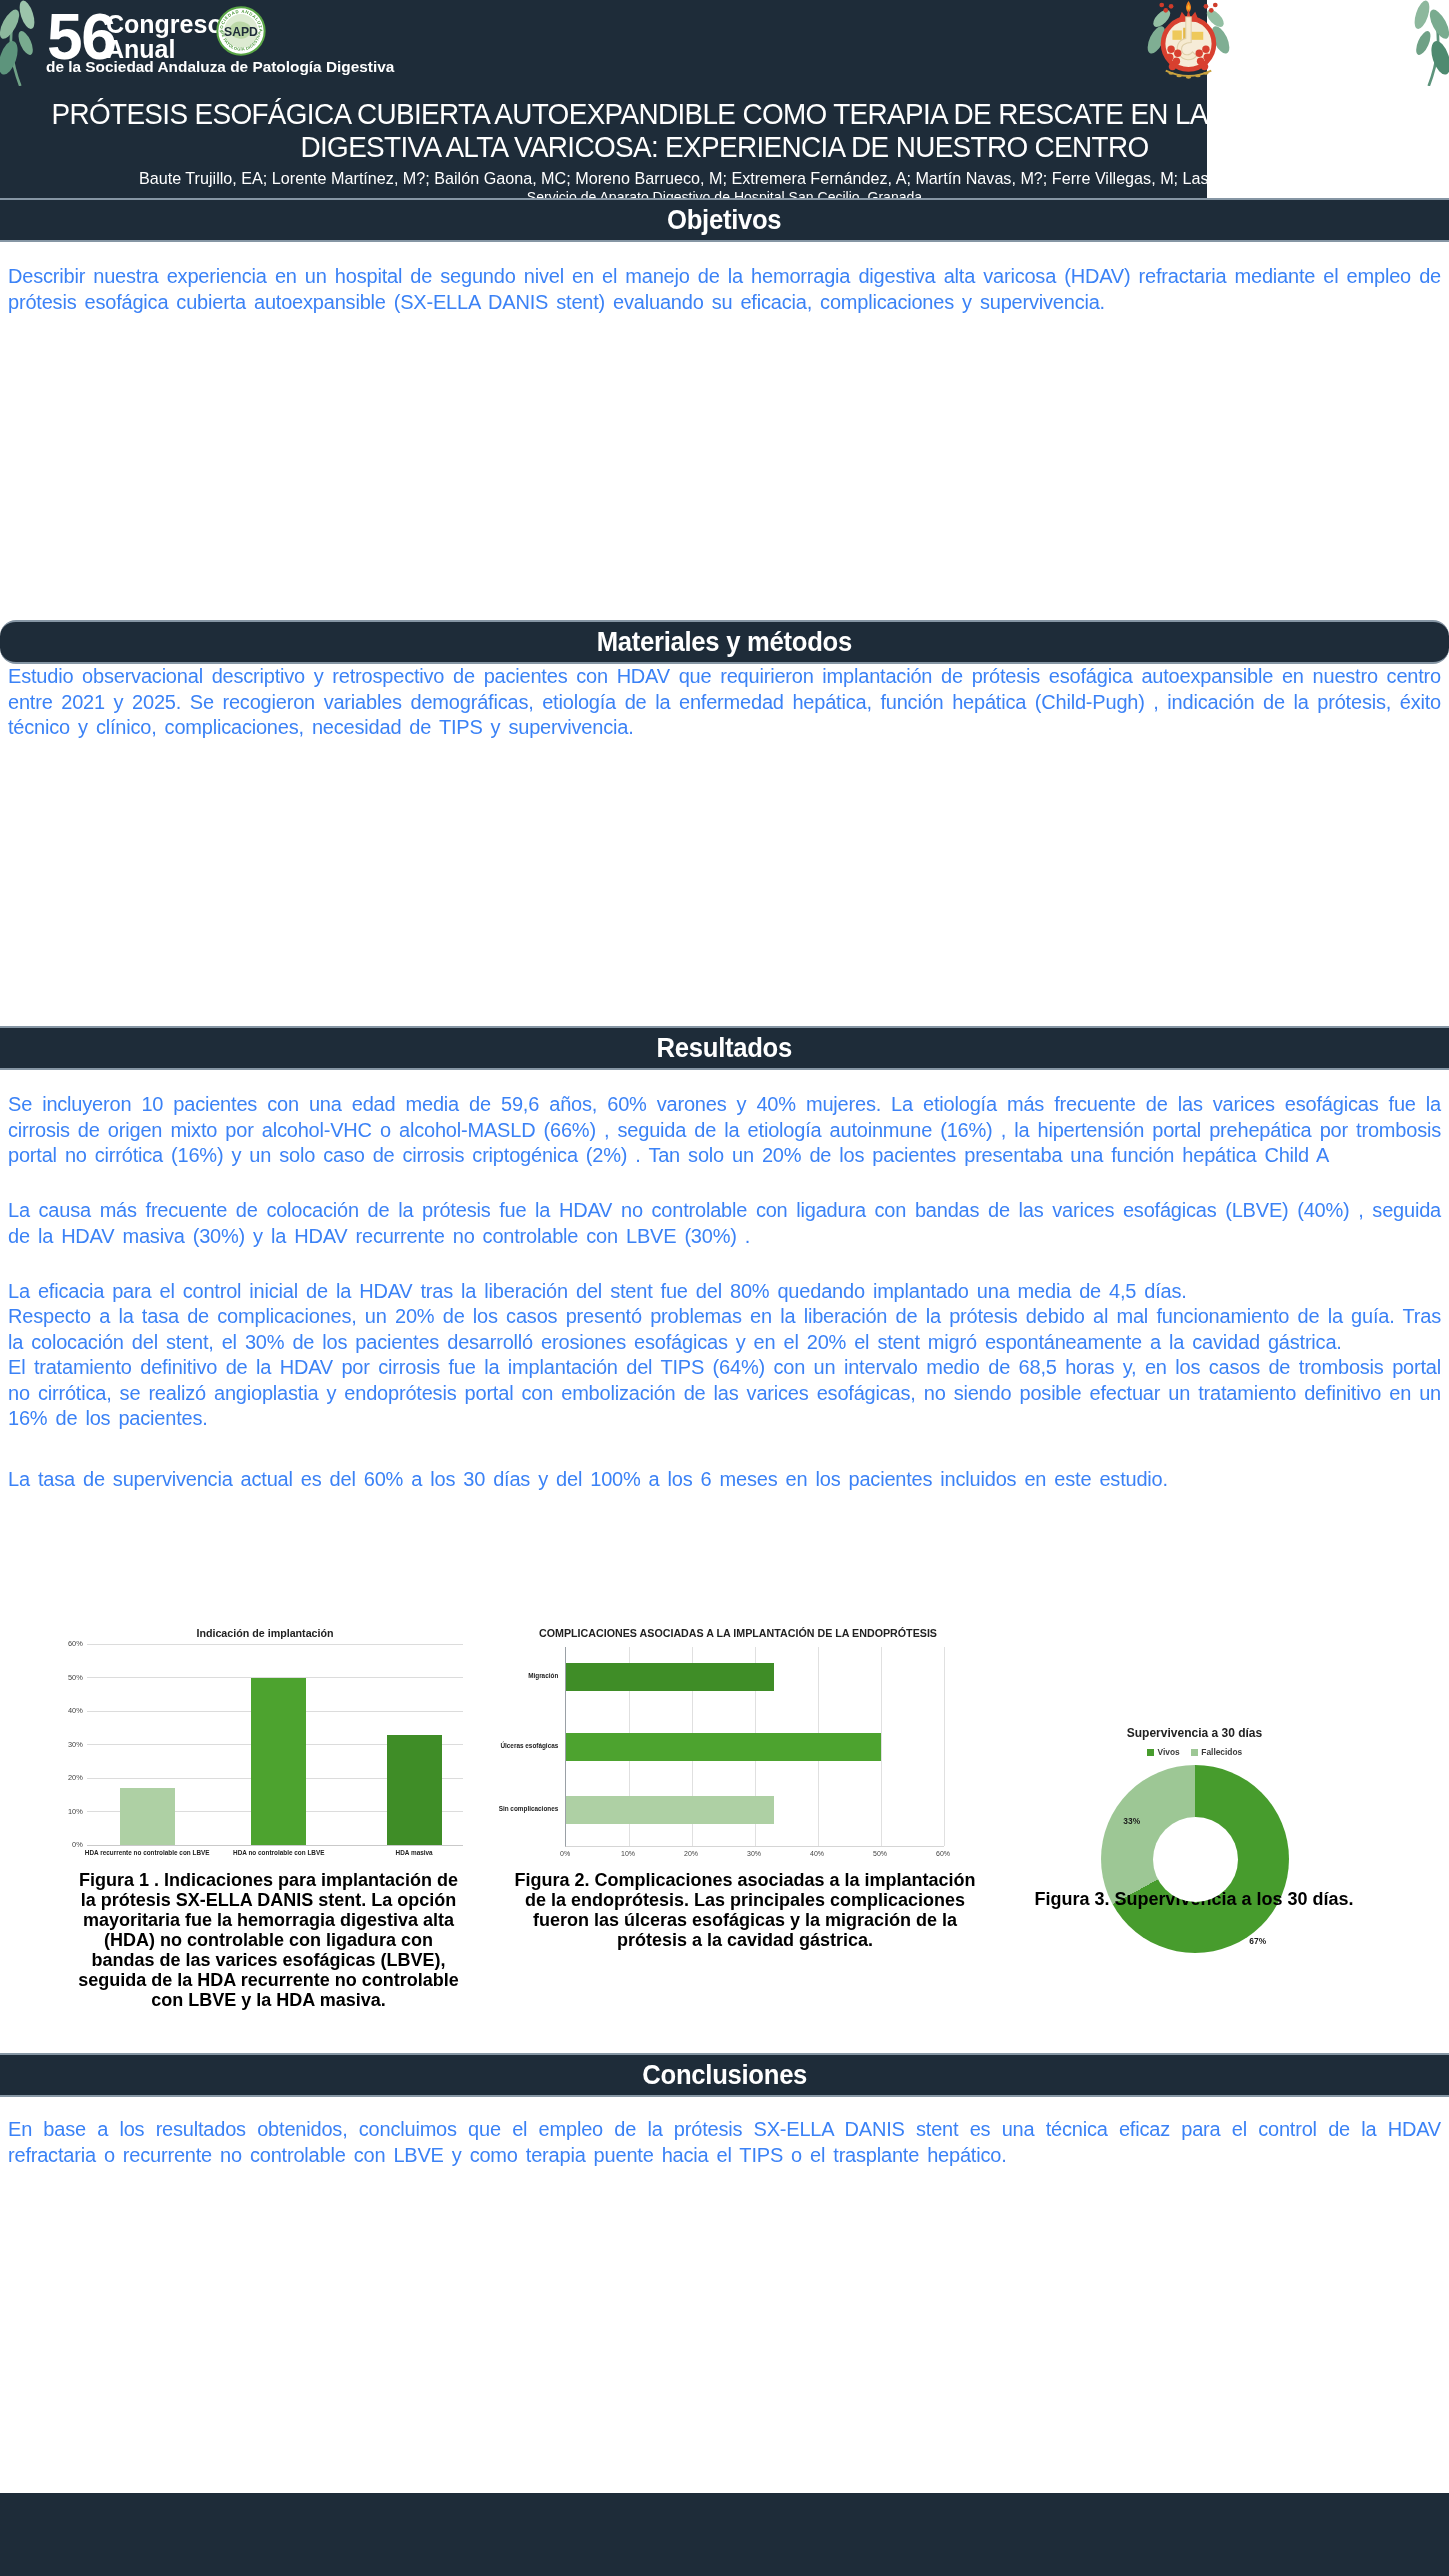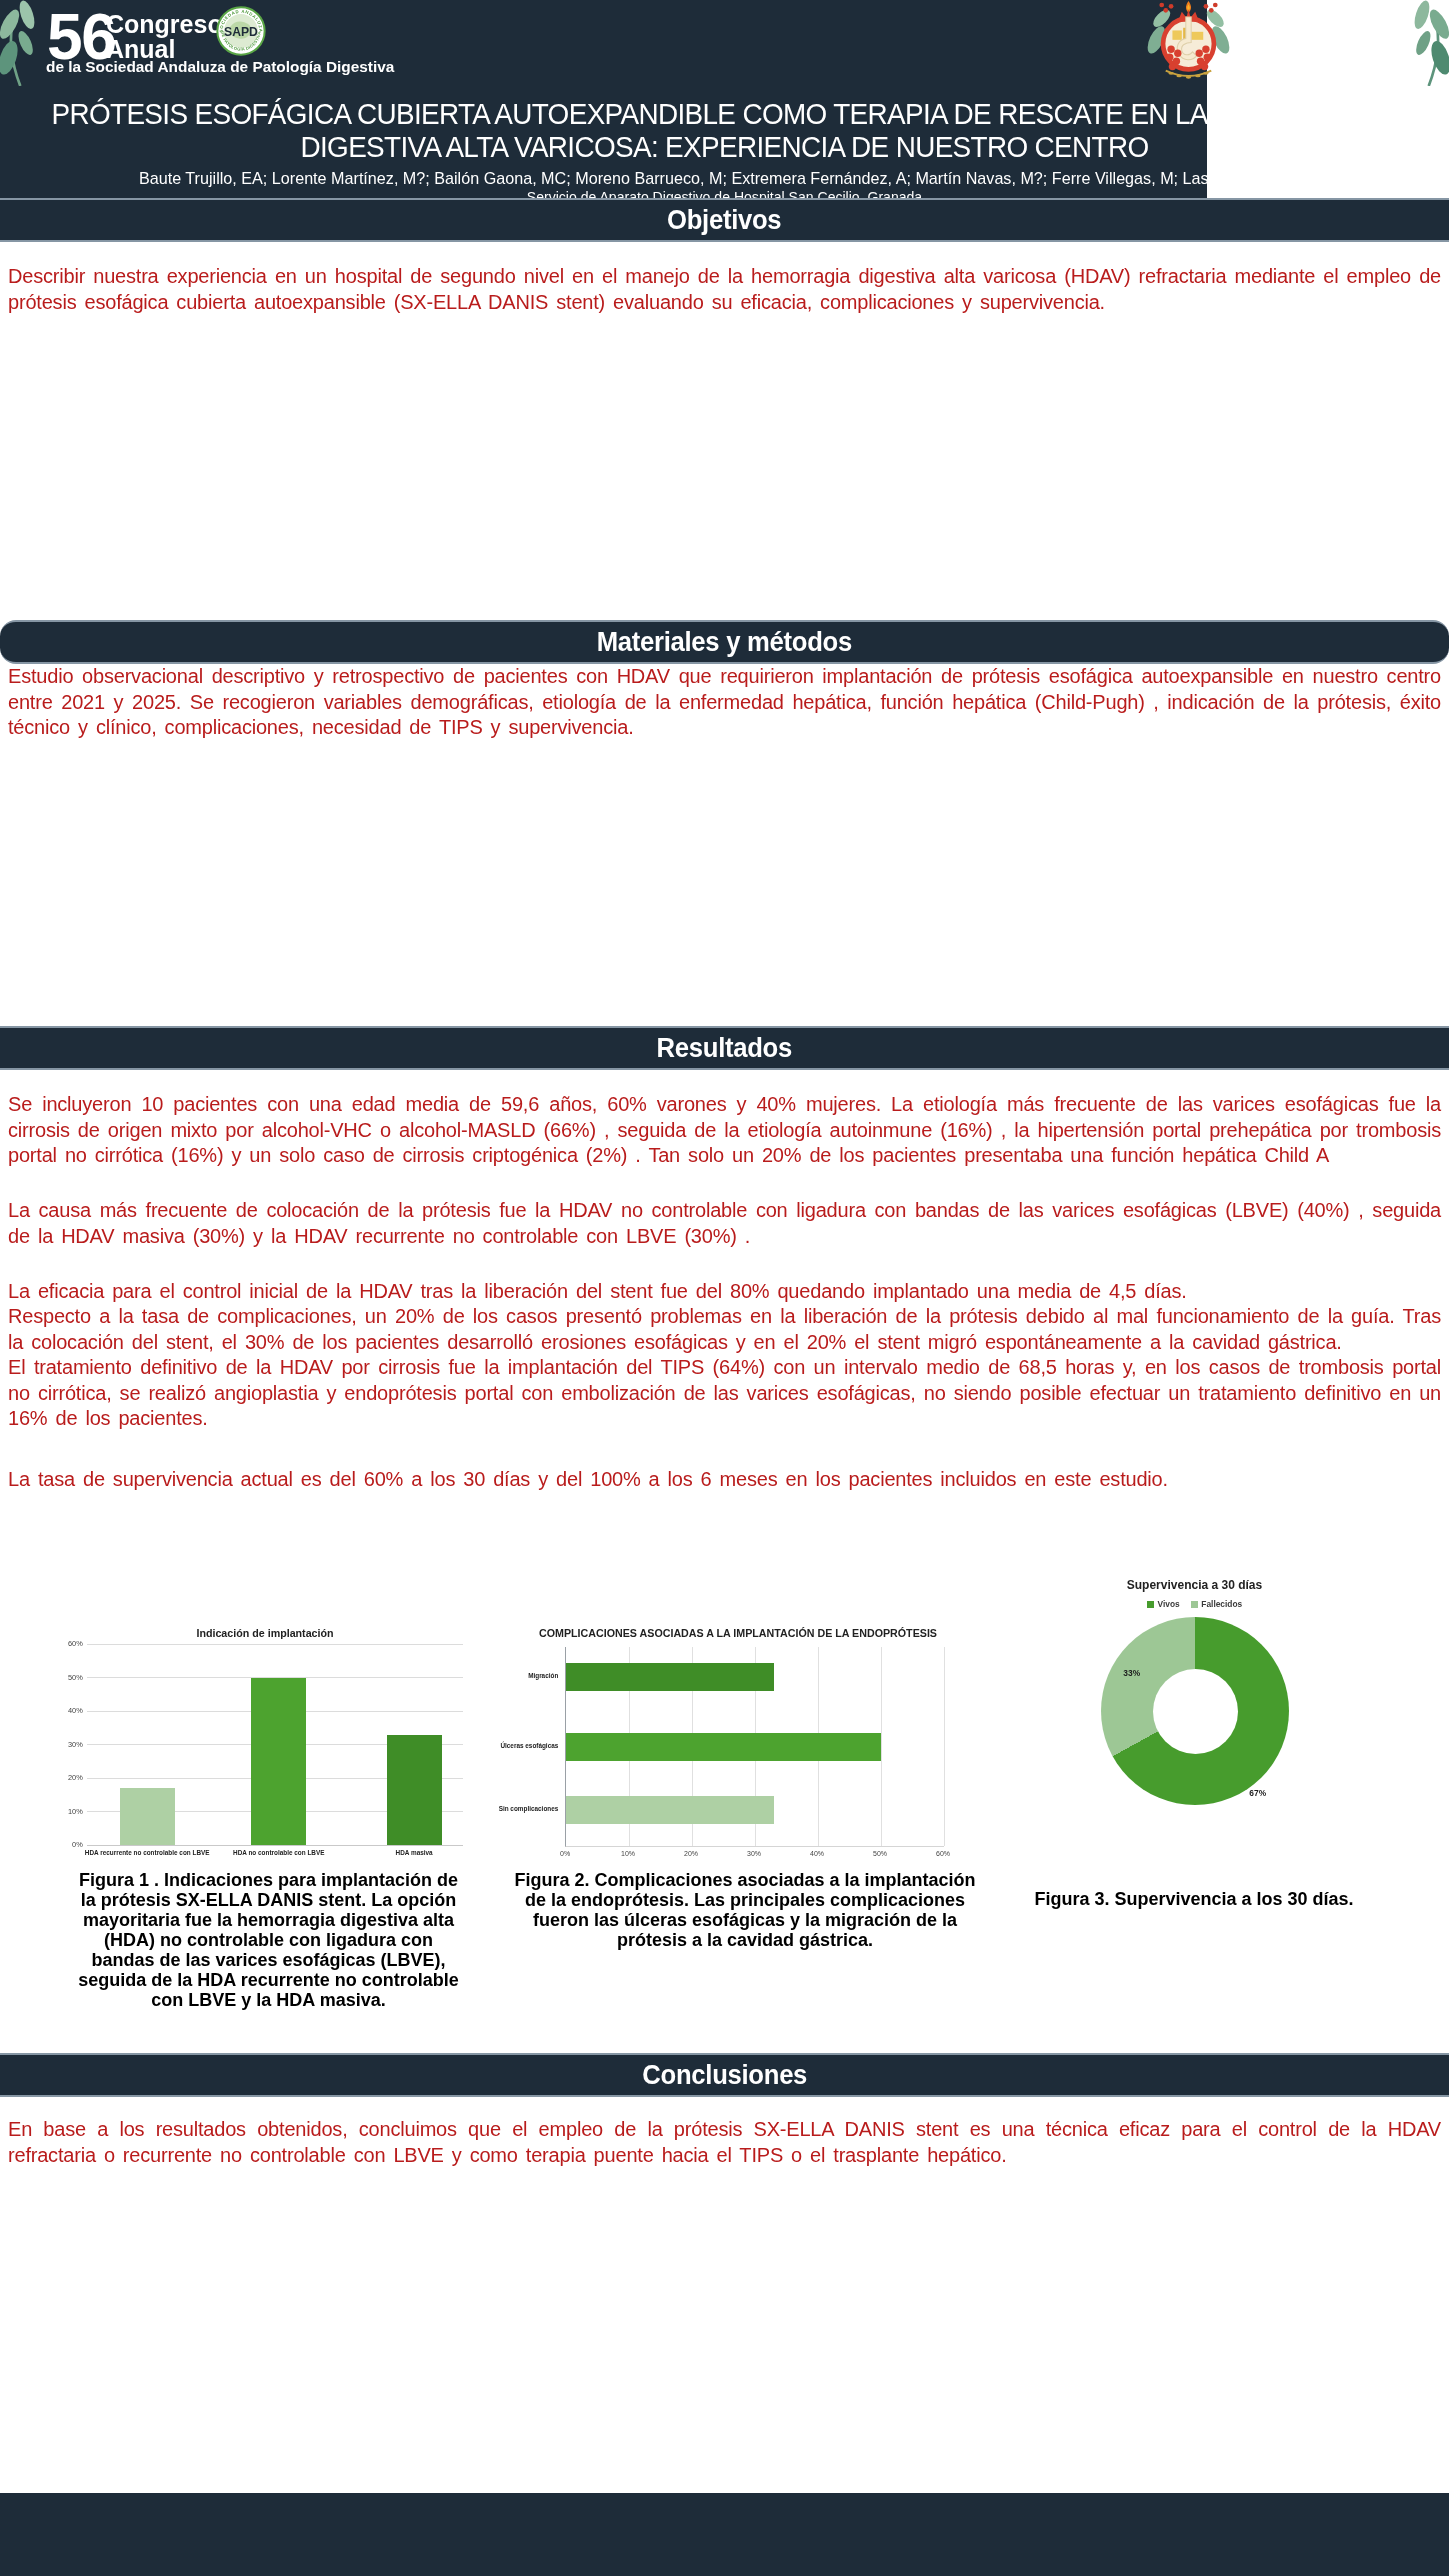--- a/index.html
+++ b/index.html
@@ -27,21 +27,21 @@
   #affiliation{top:189px;left:0;width:1449px;text-align:center;color:#fff;font-size:14.8px;transform:scaleX(.95);}
   
   .band{left:0;width:1449px;height:40px;background:#1e2c39;border-top:2px solid #8696a4;border-bottom:2px solid #8696a4;
         display:flex;align-items:center;justify-content:center;}
   .band h2{margin:0;color:#fff;font-size:27px;font-weight:bold;letter-spacing:-0.3px;transform:scaleX(.95);}
   #band-objetivos{top:198px;}
   #band-materiales{top:620px;border-radius:16px;}
   #band-resultados{top:1026px;}
   #band-conclusiones{top:2053px;}
   
-  .bodytext{left:8px;width:1433px;color:#b91c1c;font-size:20px;line-height:25.5px;text-align:justify;
+  .bodytext{left:8px;width:1433px;color:#3b82f6;font-size:20px;line-height:25.5px;text-align:justify;
             letter-spacing:-0.2px;word-spacing:2.7px;}
   .bodytext p{margin:0;}
   .bodytext p.gap{margin-top:29.5px;}
   .bodytext p.gap2{margin-top:35px;}
   #objetivos-text{top:264px;}
   #materiales-text{top:664px;}
   #resultados-text{top:1092px;}
   #conclusiones-text{top:2117px;}
   
   .chart-title{position:absolute;top:0;left:0;right:0;text-align:center;font-size:10.7px;font-weight:bold;color:#222;}
@@ -54,21 +54,21 @@
   .vbar{position:absolute;bottom:0;width:55px;}
   .f1xlab{position:absolute;width:134px;text-align:center;font-size:6.4px;font-weight:bold;color:#222;}
   #fig2{left:503px;top:1627px;width:470px;height:235px;}
   #fig2-plot{position:absolute;left:62px;top:20px;width:378px;height:199px;border-left:0.7px solid #9aa0a6;border-bottom:0.7px solid #d5d5d5;}
   #fig2-clabels{position:absolute;left:0;top:20px;width:58px;height:199px;}
   #fig2-xlabels{position:absolute;left:62px;top:223px;width:378px;height:10.7px;}
   .vgrid{position:absolute;top:0;bottom:0;width:0.7px;background:#e0e0e0;}
   .hbar{position:absolute;left:0;height:28px;}
   .f2xtick{position:absolute;width:23px;text-align:center;font-size:7px;color:#444;}
   .f2clab{position:absolute;right:2.7px;font-size:6.4px;font-weight:bold;color:#222;white-space:nowrap;}
-  #fig3{left:1047px;top:1574px;width:295px;height:248px;}
+  #fig3{left:1047px;top:1722px;width:295px;height:248px;}
   #fig3-title{position:absolute;top:4px;left:0;right:0;text-align:center;font-size:12px;font-weight:bold;color:#222;}
   #fig3-legend{position:absolute;top:24px;left:0;right:0;text-align:center;}
   .lg-item{display:inline-flex;align-items:center;margin:0 5.4px;font-size:8.4px;font-weight:bold;color:#3b3b3b;}
   .sw{width:7.4px;height:7.4px;display:inline-block;margin-right:3.4px;}
   #donut{position:absolute;left:54px;top:43px;width:188px;height:188px;border-radius:50%;}
   .hole{position:absolute;left:52px;top:52px;width:85px;height:85px;border-radius:50%;background:#fff;z-index:1;}
   .slice-label{position:absolute;z-index:2;width:29.5px;text-align:center;font-size:8.4px;font-weight:bold;color:#1c1c1c;}
   .caption{font-weight:bold;color:#000;font-size:18px;line-height:20px;text-align:center;}
   #cap1{left:74px;top:1870px;width:389px;}
   #cap2{left:510px;top:1870px;width:470px;}

